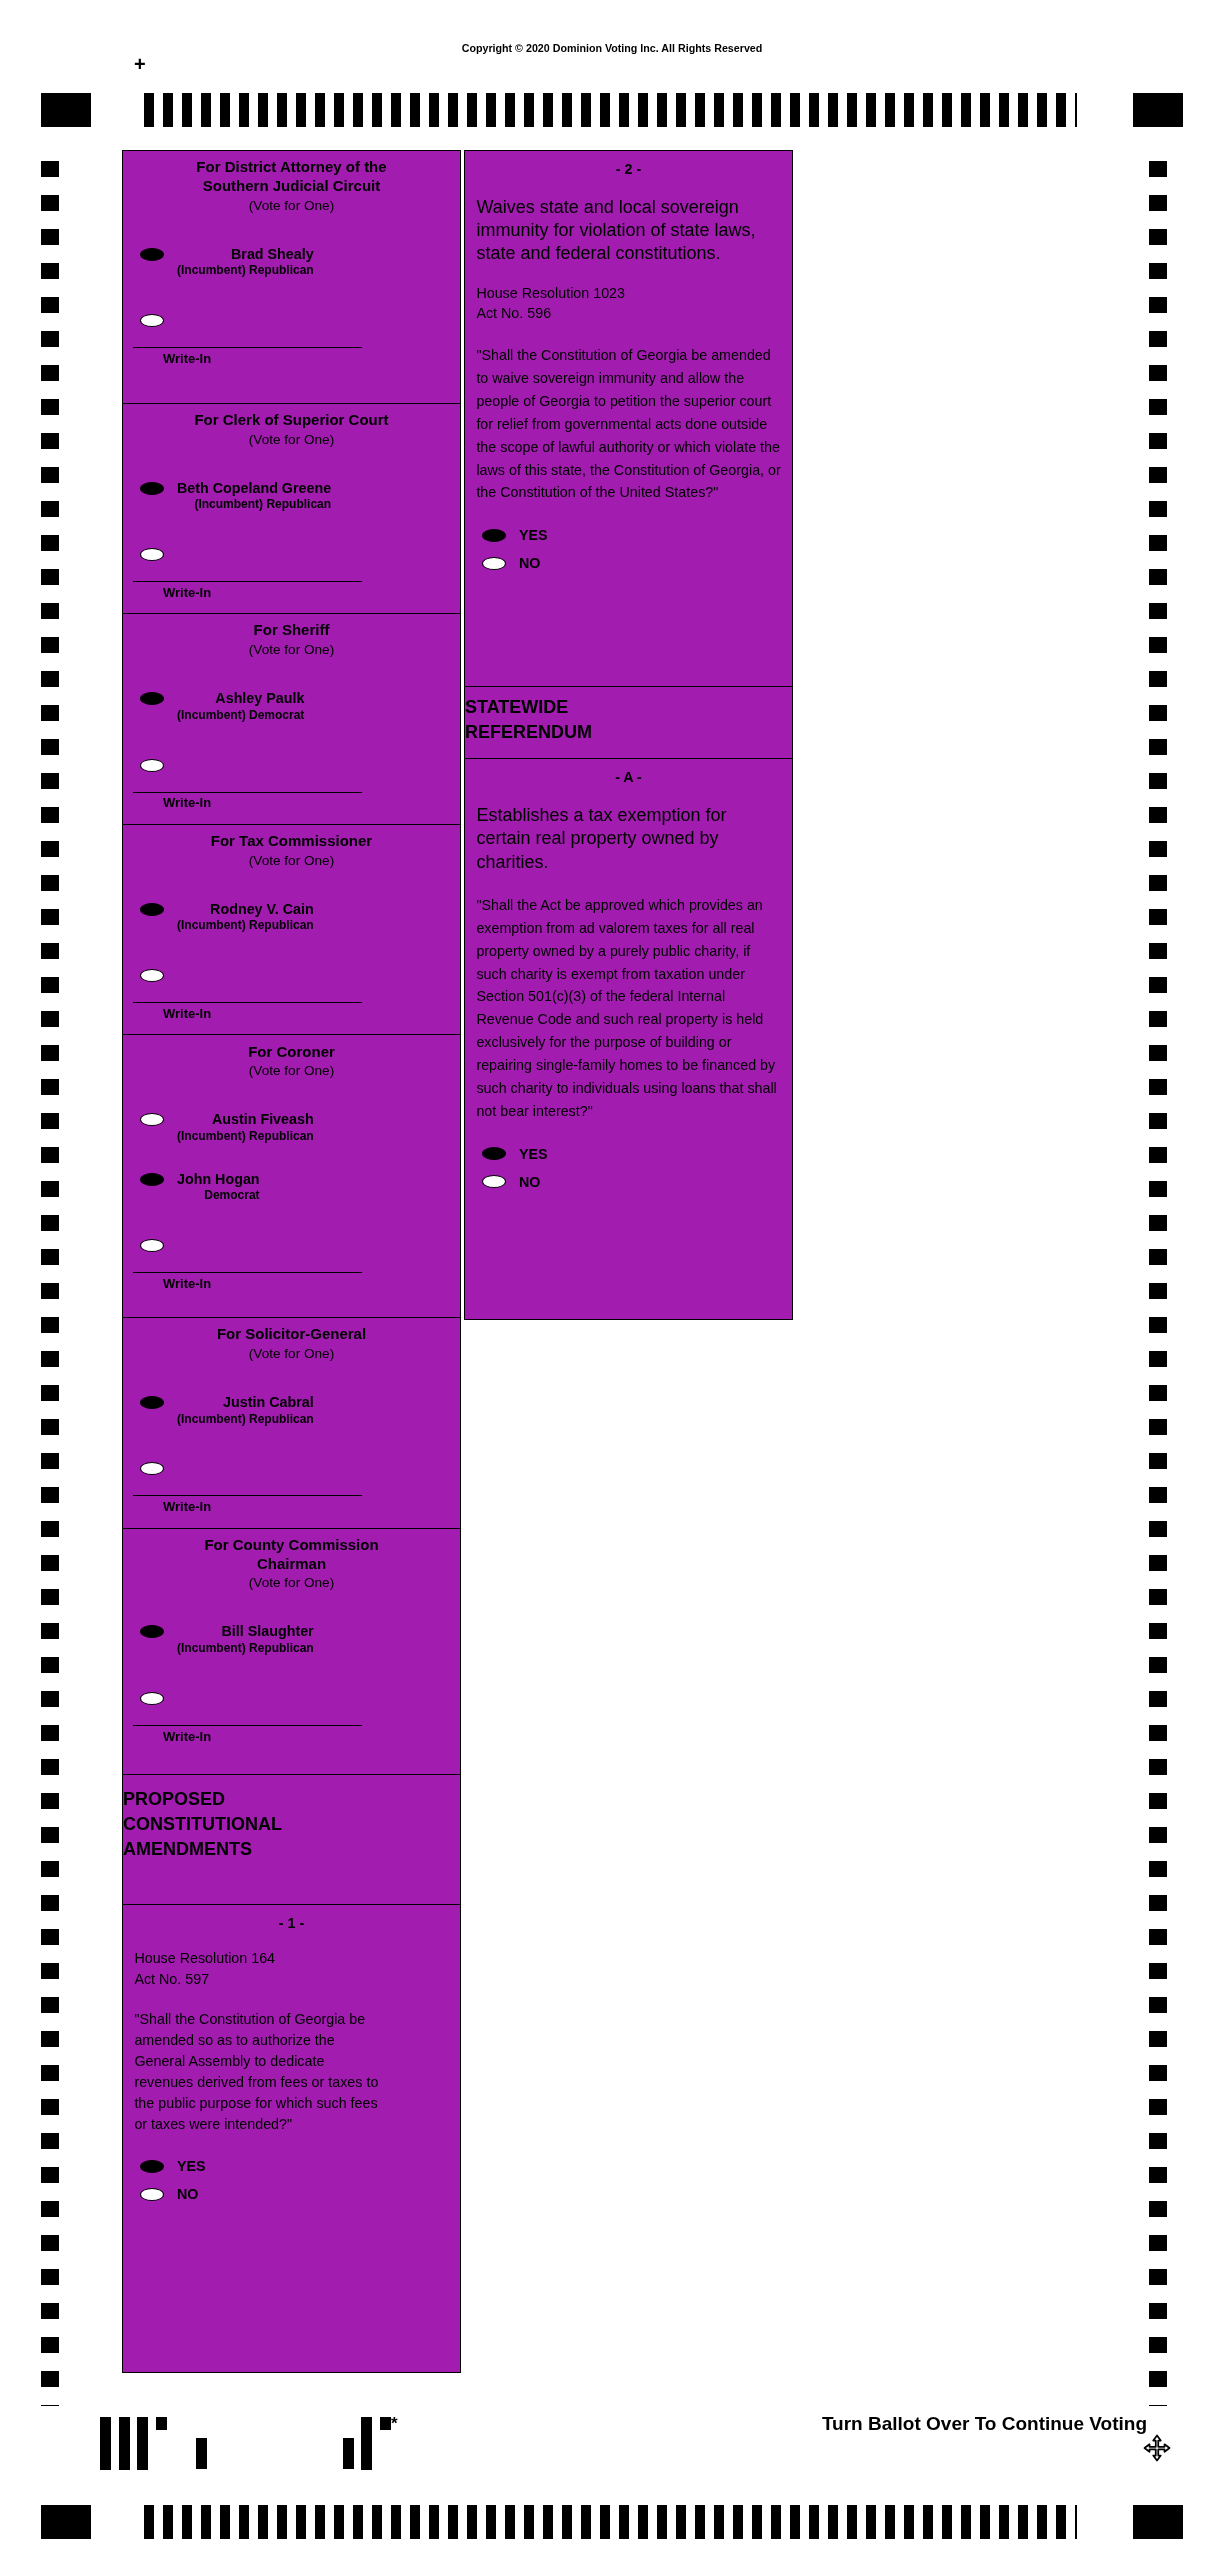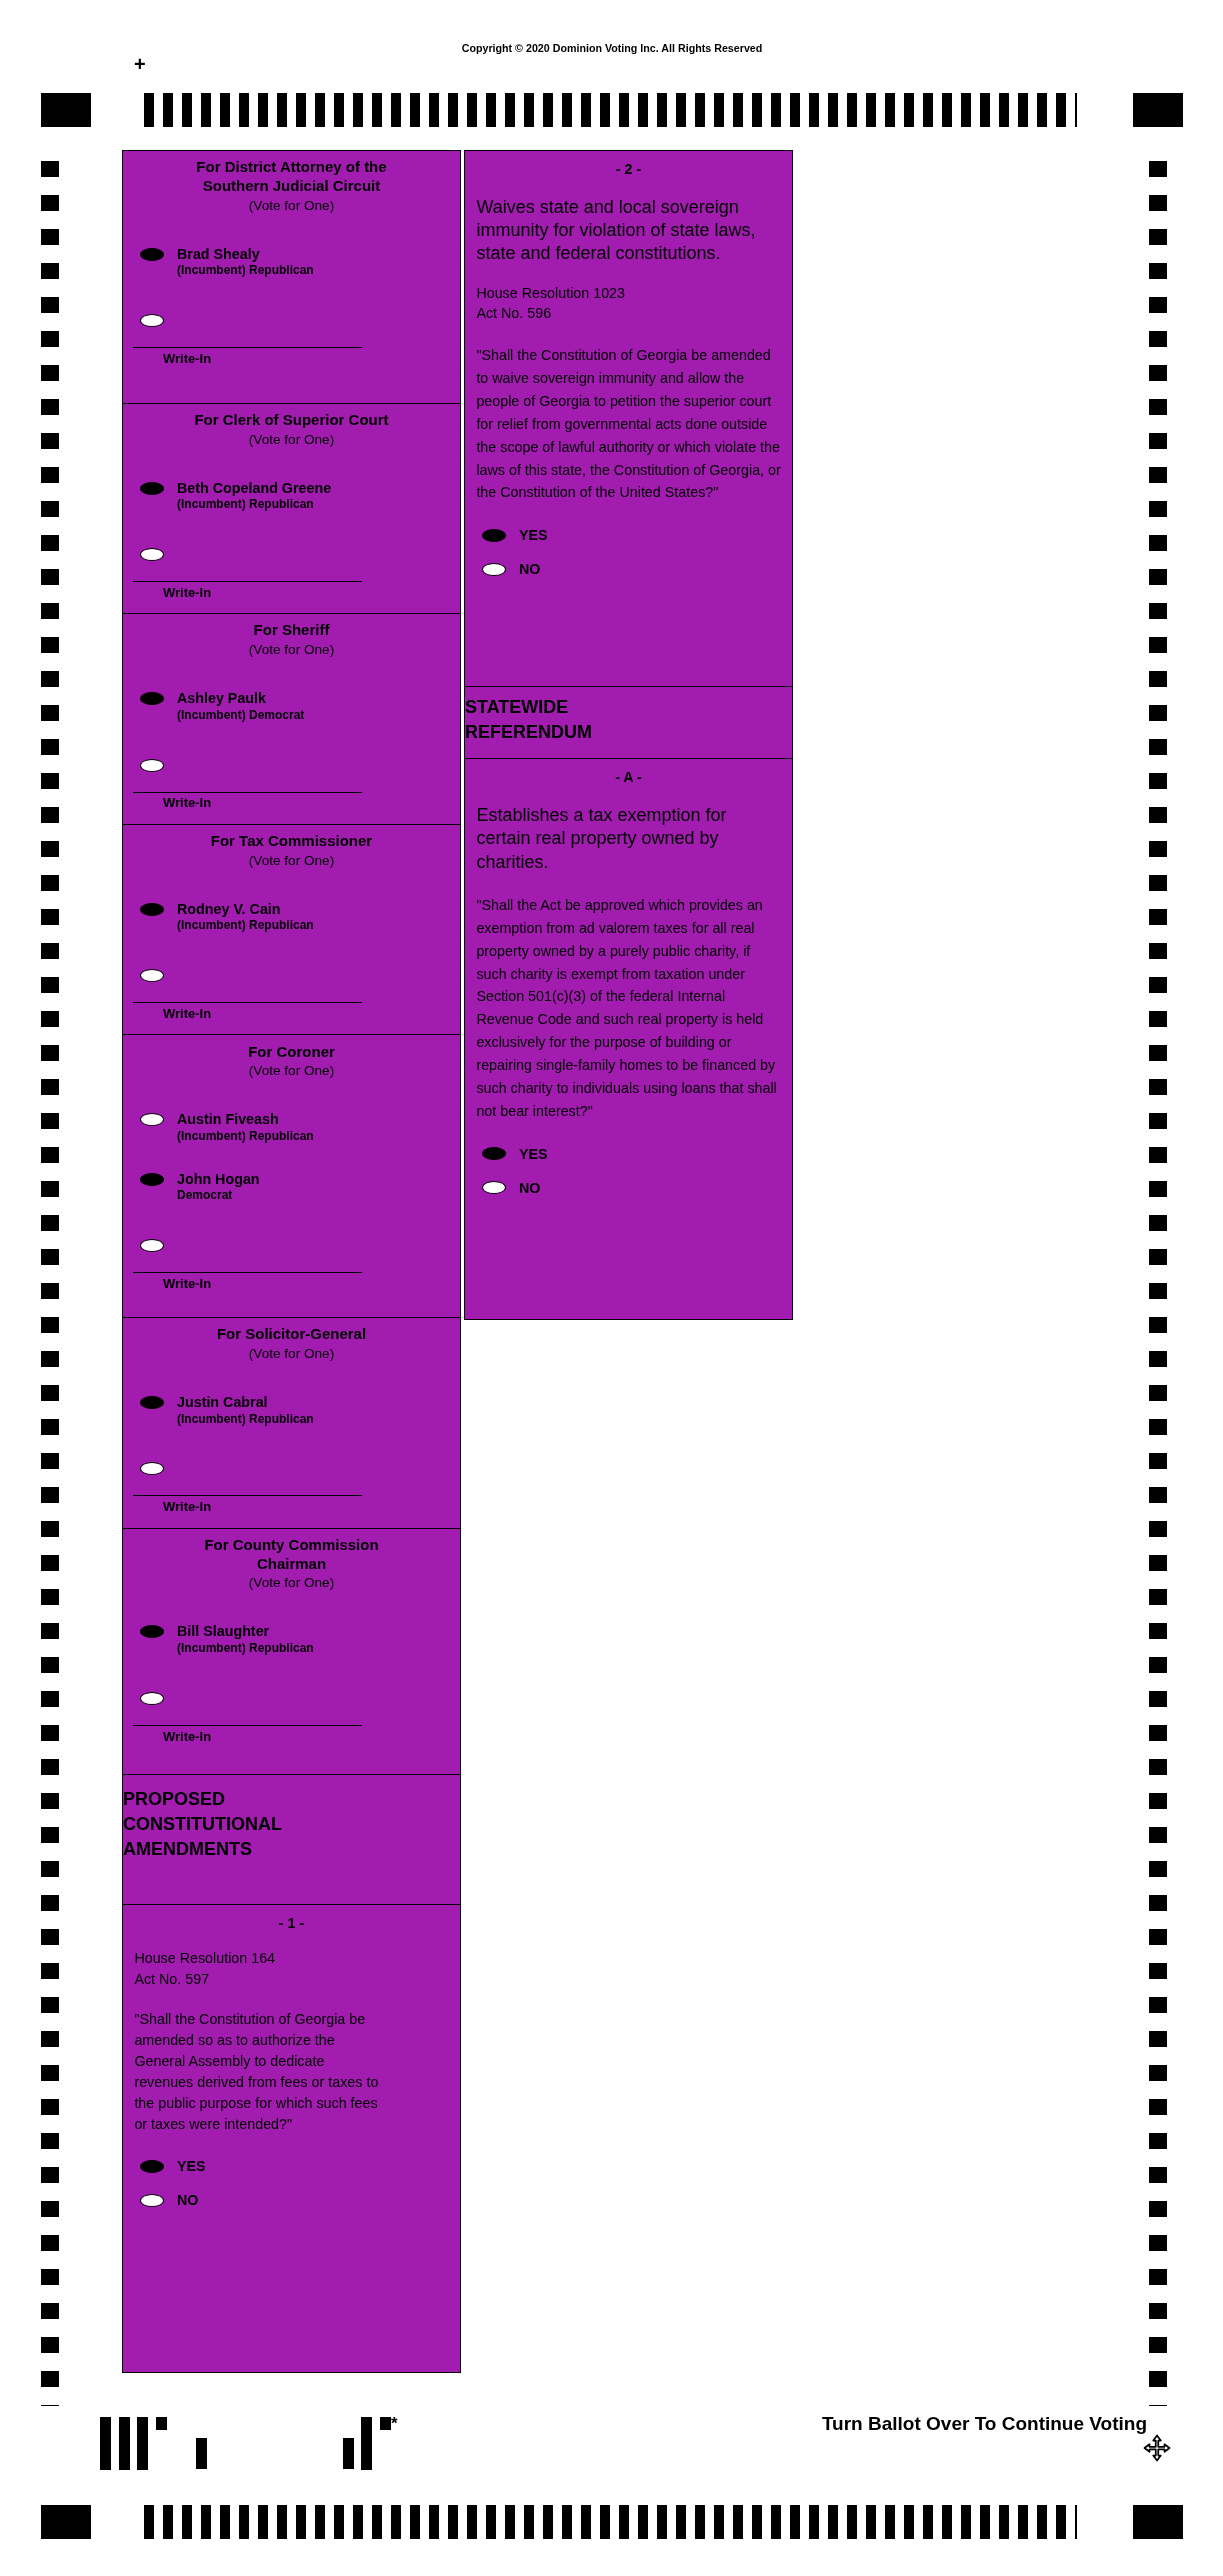--- a/index.html
+++ b/index.html
@@ -32,21 +32,21 @@
   .col { position:absolute; top:150px; }
   .col-left { left:122px; width:339px; }
   .col-right { left:464px; width:329px; }
   .box { border:1.4px solid #000; background:#a21caf; margin-top:-1.4px; overflow:hidden; }
   .box:first-child { margin-top:0; }
 
   .contest-title { font-weight:bold; font-size:15px; line-height:1.25; text-align:center;
     padding-top:7.1px; white-space:pre-line; }
   .vote-for { font-size:13.6px; text-align:center; padding-top:2.1px; }
 
-  .cand { display:flex; align-items:flex-start; gap:13px; padding-left:17px; margin-top:33px; }
+  .cand { display:flex; align-items:flex-start; gap:13px; padding-left:17px; margin-top:33px;text-align:right; }
   .cand.second { margin-top:27px; }
   .cand-text { display:flex; flex-direction:column; gap:2.1px; }
   .cand-name { font-weight:bold; font-size:14.3px; line-height:1.15; }
   .cand-detail { font-weight:bold; font-size:12px; line-height:1.15; }
 
   .oval { display:inline-block; width:24px; height:13px; border:1.8px solid #000;
     border-radius:50%; background:#fff; flex:none; margin-top:2.1px; }
   .oval.filled { background:#000; }
 
   .writein-oval-row { margin-top:34px; }
@@ -57,21 +57,21 @@
     padding-top:11.4px; white-space:pre-line; }
 
   .m-number { font-weight:bold; font-size:14.3px; text-align:center; padding-top:10px; }
   .m-summary { font-weight:normal; font-size:18px; line-height:1.3; margin:18.6px 11.4px 0; }
   .m-ref { font-size:14.3px; line-height:1.45; margin:17px 11.4px 0; white-space:pre-line; }
   .m-question { font-size:14.3px; line-height:1.47; margin:20px 11.4px 0; }
   .col-left .m-text { width:250px; }
   .col-right .m-text { width:306px; }
   .stretch .m-question { line-height:1.6; }
   .m-options { margin:23px 0 0 17px; }
-  .opt { display:flex; align-items:center; gap:13px; margin-top:18px; }
+  .opt { display:flex; align-items:center; gap:13px; margin-top:12px; }
   .opt .oval { margin-top:0; }
   .opt-label { font-weight:bold; font-size:14.3px; }
 
   
   .turn-over { position:absolute; top:2413px; right:77px; font-weight:bold; font-size:19px; }
   .code-marks { position:absolute; left:100px; top:2417px; width:343px; height:56px; }
   .code-marks .bar { position:absolute; background:#000; width:11.4px; }
   .code-asterisk { position:absolute; left:291px; top:-2.9px; font-size:17px; font-weight:bold; }
   .move-icon { position:absolute; left:1142px; top:2433px; width:30px; height:30px; }
 </style>

